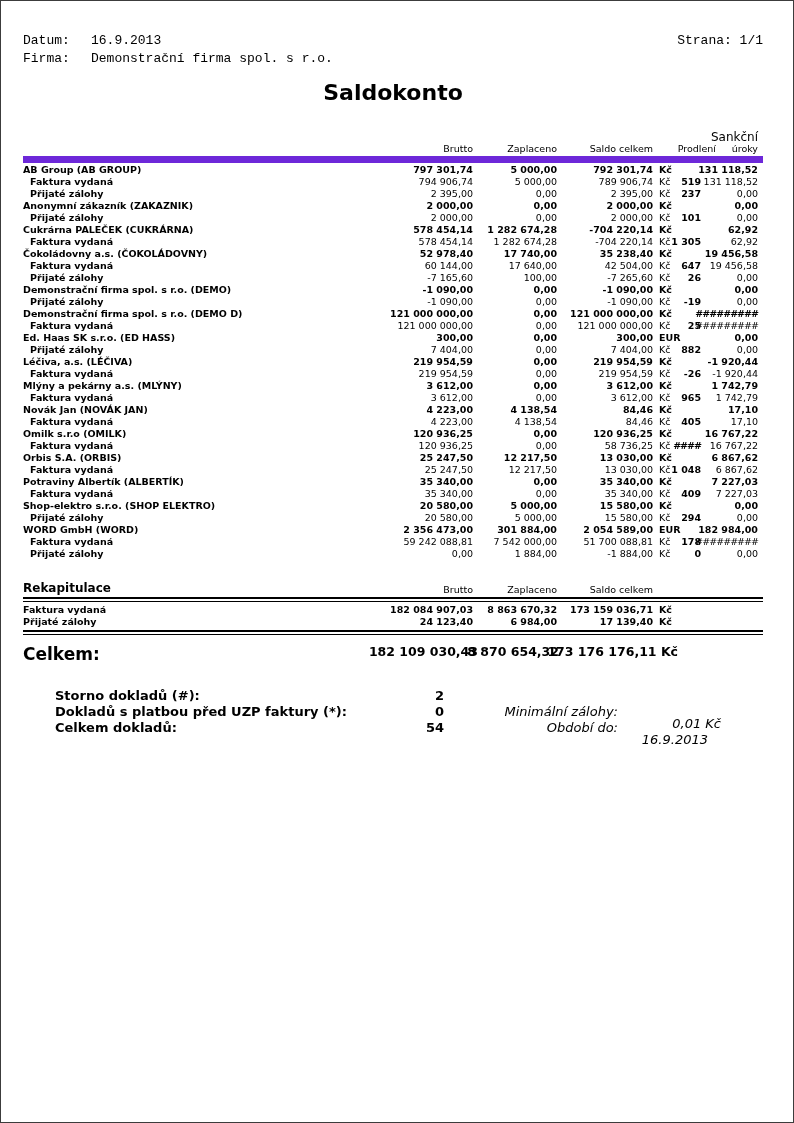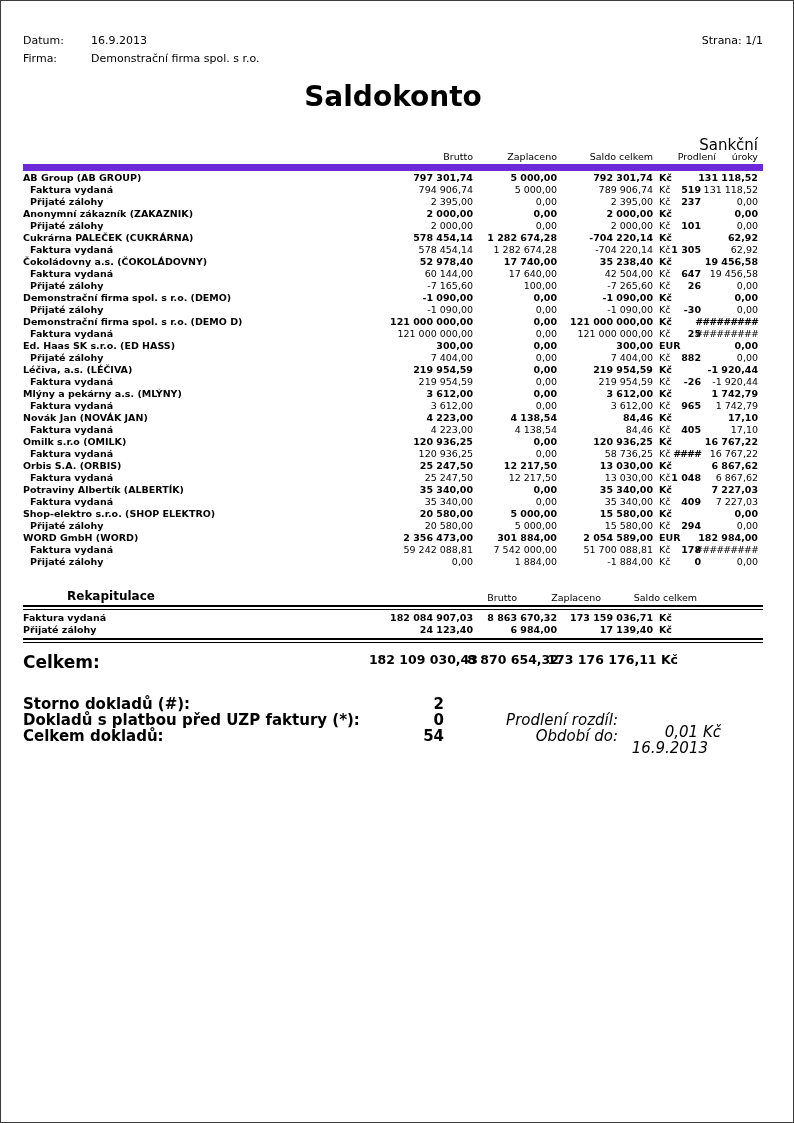--- a/index.html
+++ b/index.html
@@ -6,69 +6,69 @@
   html,body { background:#ffffff; }
   .page {
     width:794px; height:1123px; background:#fff;
     border:1px solid #3c3c3c;
     font-family:"DejaVu Sans", sans-serif; color:#000;
     position:relative; overflow:hidden;
   }
   .content { margin-left:22px; width:740px; }
 
   
-  .pg-header { padding-top:31px; display:flex; justify-content:space-between; font-size:11px; }
+  .pg-header { padding-top:31px; display:flex; justify-content:space-between; font-size:13px;font-family:Liberation Mono, monospace; }
   .hdr-row { display:flex; line-height:18px; }
   .hdr-label { width:68px; }
   .page-num { line-height:18px; }
 
-  .title { text-align:center; font-weight:bold; font-size:28px; margin-top:12px; }
+  .title { text-align:center; font-weight:bold; font-size:22px; margin-top:12px; }
 
   
   .thead { margin-top:26px; }
-  .thead-top { font-size:15px; text-align:right; padding-right:5px; height:12px; line-height:12px; }
+  .thead-top { font-size:12px; text-align:right; padding-right:5px; height:12px; line-height:12px; }
   .thead-cols { display:grid; grid-template-columns:360px 90px 84px 96px 63px 42px; font-size:9.5px; height:13px; line-height:12px; }
   .thead-cols div { text-align:right; white-space:nowrap; }
   .tbody { border-top:7px solid #6d28d9; padding-top:1px; }
 
   
   .trow { display:grid; grid-template-columns:360px 90px 84px 96px 28px 20px 62px; height:12px; font-size:9.5px; line-height:12px; }
   .trow .cell { position:relative; }
   .trow .cell span { white-space:nowrap; }
   .trow .num span { position:absolute; right:0; top:0; }
   .trow .sank span { right:5px;text-align:center; }
   .trow .cur span { position:absolute; left:6px; top:0; }
   .trow.g span { font-weight:bold; }
   .trow.d .name span, .trow.d .prod span { font-weight:bold; }
   .trow.d .name { padding-left:7px; }
   .hash { letter-spacing:-1px; }
 
   
-  .rekap-head { display:grid; grid-template-columns:360px 90px 84px 96px; margin-top:18px; height:17px; align-items:end;margin-left:44px; }
+  .rekap-head { display:grid; grid-template-columns:360px 90px 84px 96px; margin-top:18px; height:17px; align-items:end; }
   .rekap-title { font-weight:bold; font-size:12px; }
   .rekap-col { font-size:9.5px; text-align:right; white-space:nowrap; }
   .dblrule { margin-top:2px; height:5px; border-top:2px solid #000; border-bottom:1px solid #000; }
   .rekap-rows { padding-top:2px; }
   .rekap-row { display:grid; grid-template-columns:360px 90px 84px 96px 28px; height:12px; font-size:9.5px; line-height:12px; }
   .rekap-row .cell { position:relative; }
   .rekap-row span { font-weight:bold; white-space:nowrap; }
   .rekap-row .num span { position:absolute; right:0; top:0; }
   .rekap-row .cur span { position:absolute; left:6px; top:0; }
 
   
   .celkem { position:relative; margin-top:9px; height:32px; }
   .celkem-label { font-weight:bold; font-size:17px; }
   .celkem .v { position:absolute; top:0; font-weight:bold; font-size:12.5px; white-space:nowrap; }
   .v-brutto { right:285px; }
   .v-saldo  { right:85px; }
   .v-zapl   { top:15px; right:204px; }
 
   
   .stats { margin-top:12px; }
-  .stat-row { position:relative; height:16px; line-height:16px; font-size:15px; }
+  .stat-row { position:relative; height:16px; line-height:16px; font-size:13px;margin-left:32px; }
   .stat-label { font-weight:bold; }
   .stat-value { position:absolute; right:319px; top:0; font-weight:bold; }
   .stat-note-label { position:absolute; right:145px; top:0; font-style:italic; }
   .stat-note-value { position:absolute; top:12px; font-style:italic; }
   .stat-row:nth-child(2) .stat-note-value { right:42px; }
   .stat-row:nth-child(3) .stat-note-value { right:55px; }
 </style>
 </head>
 <body>
 
@@ -343,21 +343,21 @@
           <div class="cell num zapl">
             <span>0,00</span>
           </div>
           <div class="cell num saldo">
             <span>-1 090,00</span>
           </div>
           <div class="cell cur">
             <span>Kč</span>
           </div>
           <div class="cell num prod">
-            <span>-30</span>
+            <span>-19</span>
           </div>
           <div class="cell num sank">
             <span>0,00</span>
           </div>
         </div>
         <div class="trow g">
           <div class="cell name"><span>Demonstrační firma spol. s r.o. (DEMO D)</span></div>
           <div class="cell num brutto">
             <span>121 000 000,00</span>
           </div>
@@ -842,18 +842,18 @@
 
     <div class="celkem">
       <span class="celkem-label">Celkem:</span>
       <span class="v v-brutto">182 109 030,43</span>
       <span class="v v-saldo">173 176 176,11 Kč</span>
       <span class="v v-zapl">8 870 654,32</span>
     </div>
 
     <div class="stats">
         <div class="stat-row"><span class="stat-label">Storno dokladů (#):</span><span class="stat-value">2</span></div>
-        <div class="stat-row"><span class="stat-label">Dokladů s platbou před UZP faktury (*):</span><span class="stat-value">0</span><span class="stat-note-label">Prodlení rozdíl:</span><span class="stat-note-value">0,01 Kč</span></div>
+        <div class="stat-row"><span class="stat-label">Dokladů s platbou před UZP faktury (*):</span><span class="stat-value">0</span><span class="stat-note-label">Minimální zálohy:</span><span class="stat-note-value">0,01 Kč</span></div>
         <div class="stat-row"><span class="stat-label">Celkem dokladů:</span><span class="stat-value">54</span><span class="stat-note-label">Období do:</span><span class="stat-note-value">16.9.2013</span></div>
       </div>
 
   </div>
 </div>
 
 </body></html>

